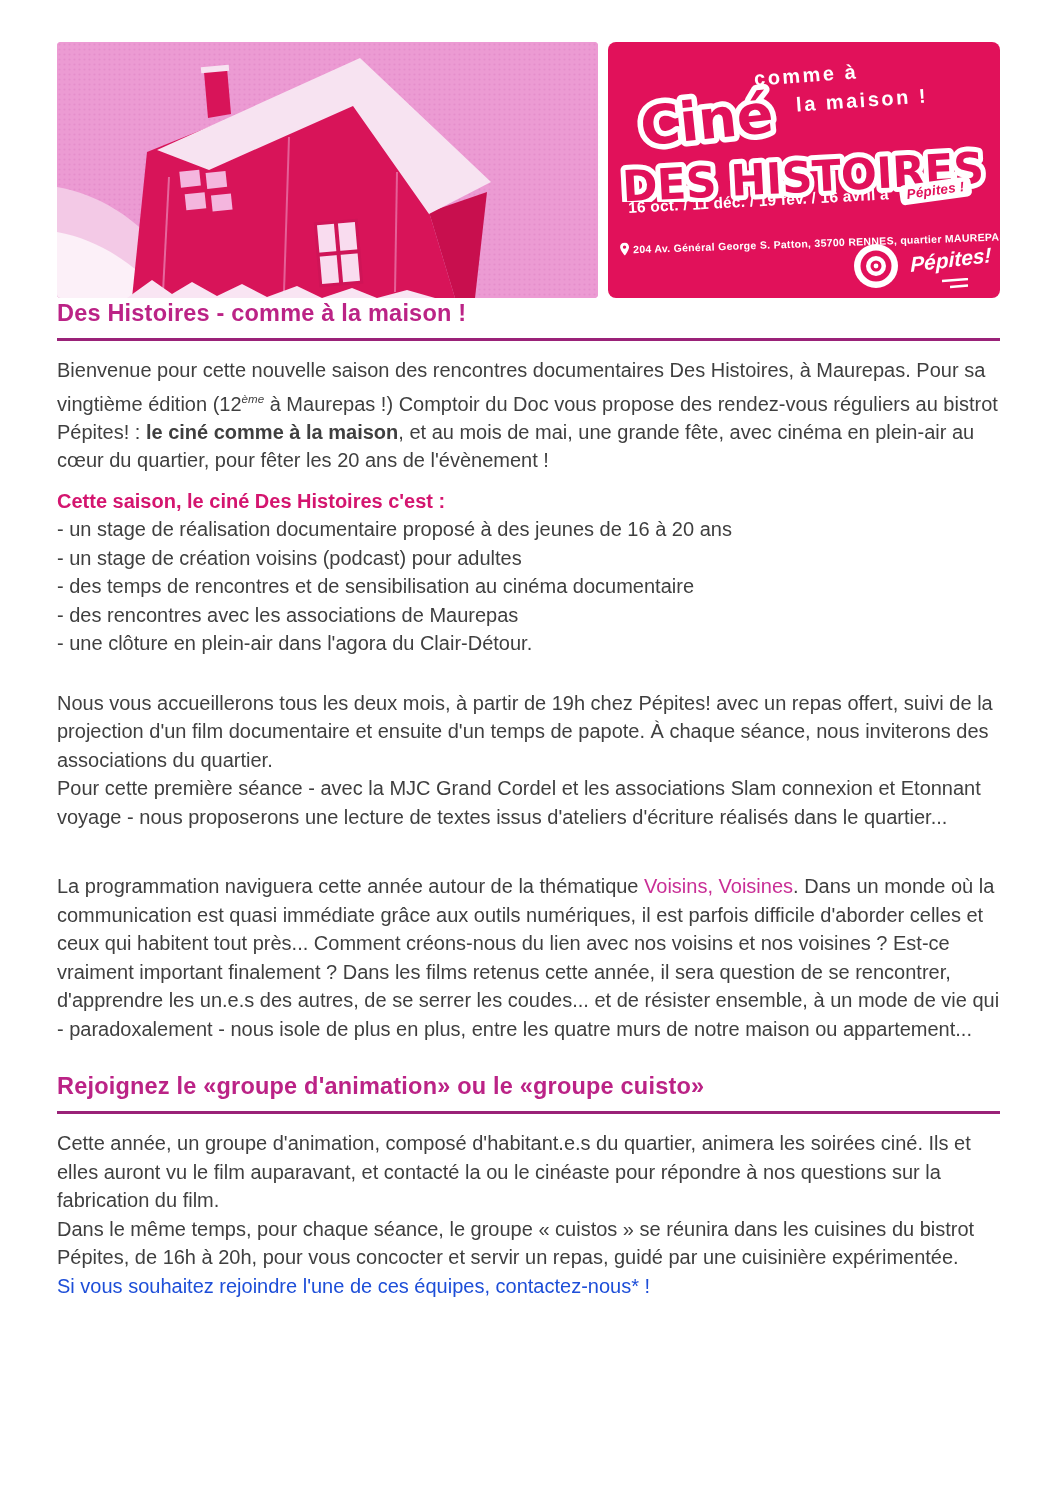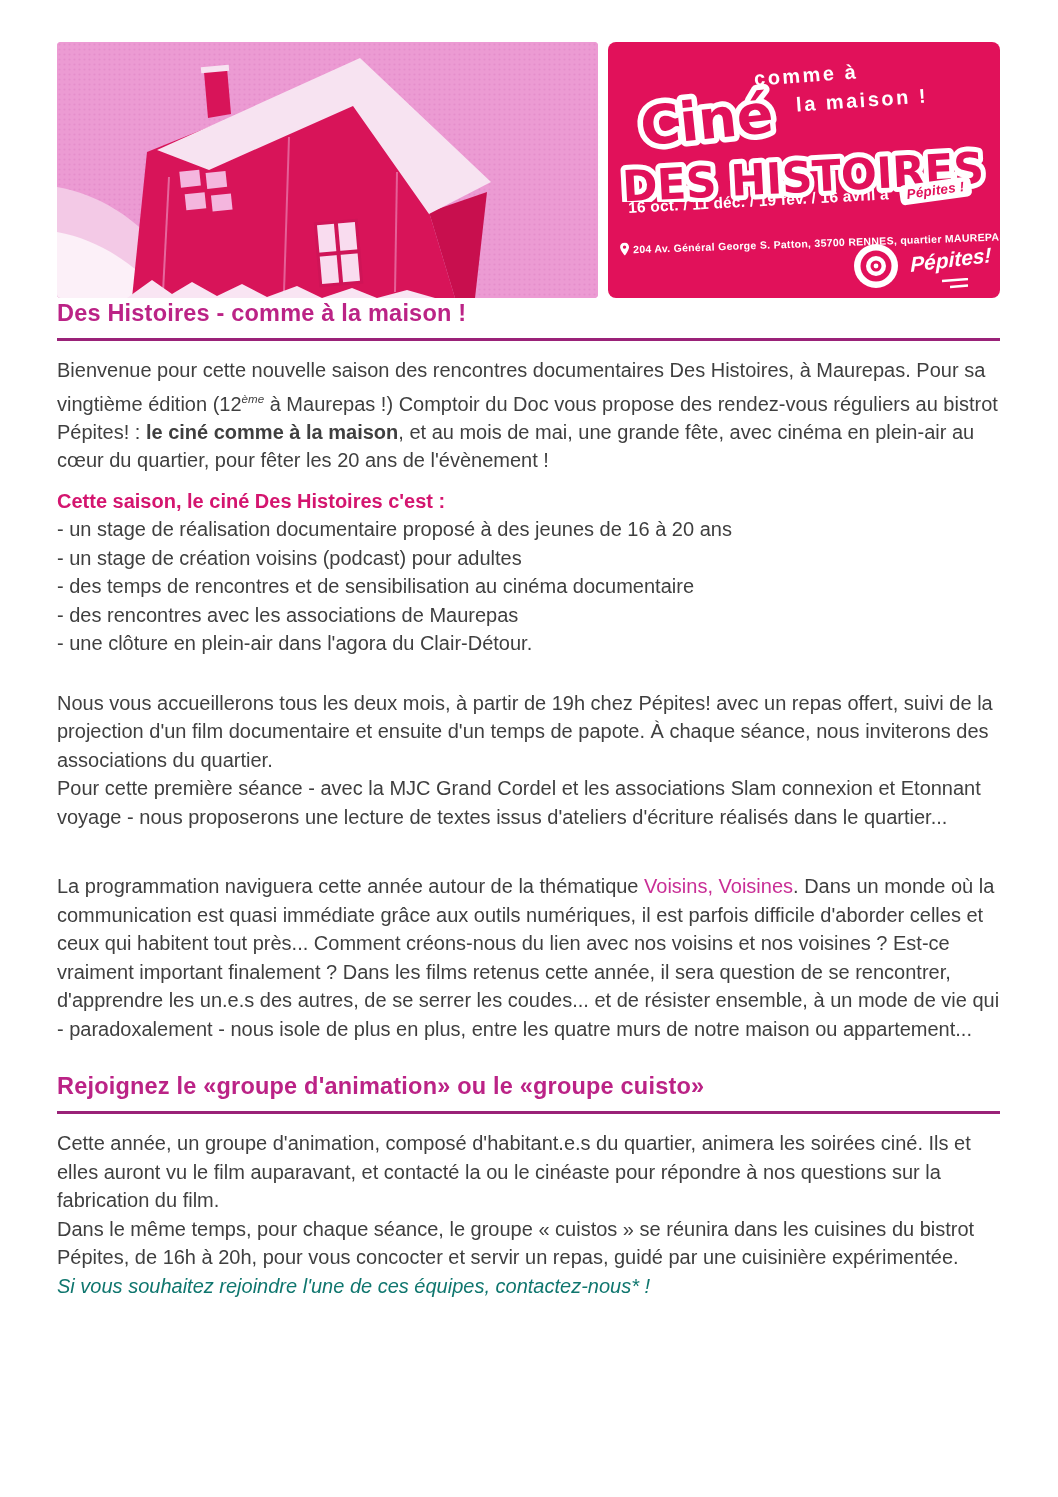--- a/index.html
+++ b/index.html
@@ -69,21 +69,21 @@
   .body-text { font-size:20px; line-height:28.5px; color:#3f3f3f; }
   .prewrap { white-space:pre-line; }
   .mt-para { margin-top:15px; }
   .list-title { font-size:20px; line-height:28.5px; font-weight:bold; color:#d4156f; margin-top:12px; }
   .list-line { font-size:20px; line-height:28.5px; color:#3f3f3f; }
   .mt-block { margin-top:31px; }
   .mt-block2 { margin-top:41px; }
   .seg-pink { color:#c92f96; }
   .seg-bold { font-weight:bold; }
   sup { font-size:.58em;font-style:italic; }
-  .cta { font-size:20px; line-height:28.5px; color:#0f766e; margin-top:0;font-style:italic; }
+  .cta { font-size:20px; line-height:28.5px; color:#1d4ed8; margin-top:0; }
 </style>
 </head>
 <body>
 
 <div class="page">
 
   <header class="banner">
 
     <div class="banner-photo">
       <svg viewBox="0 0 541 256">

